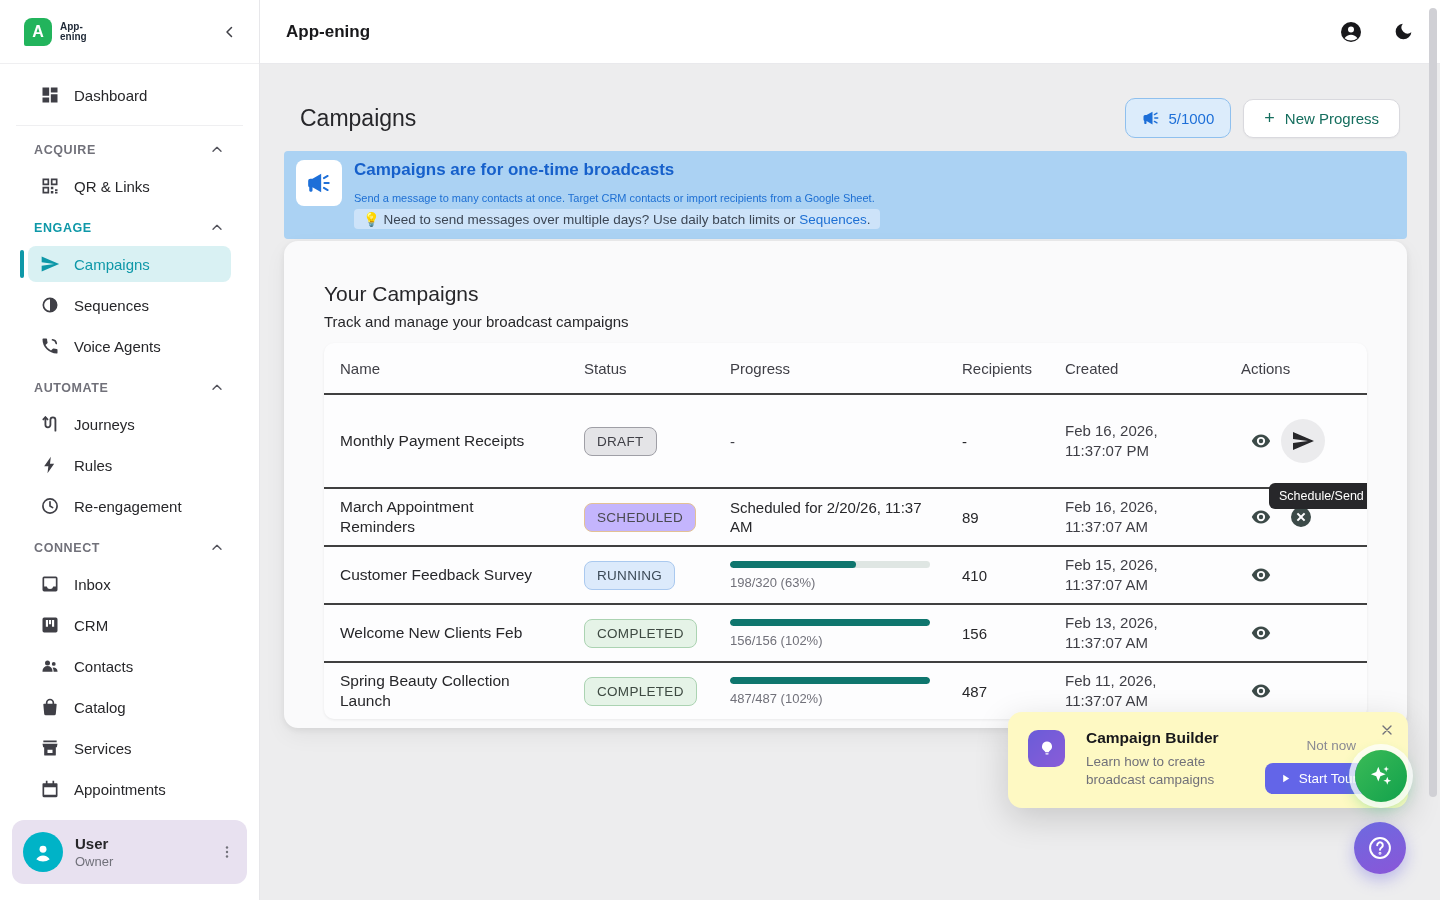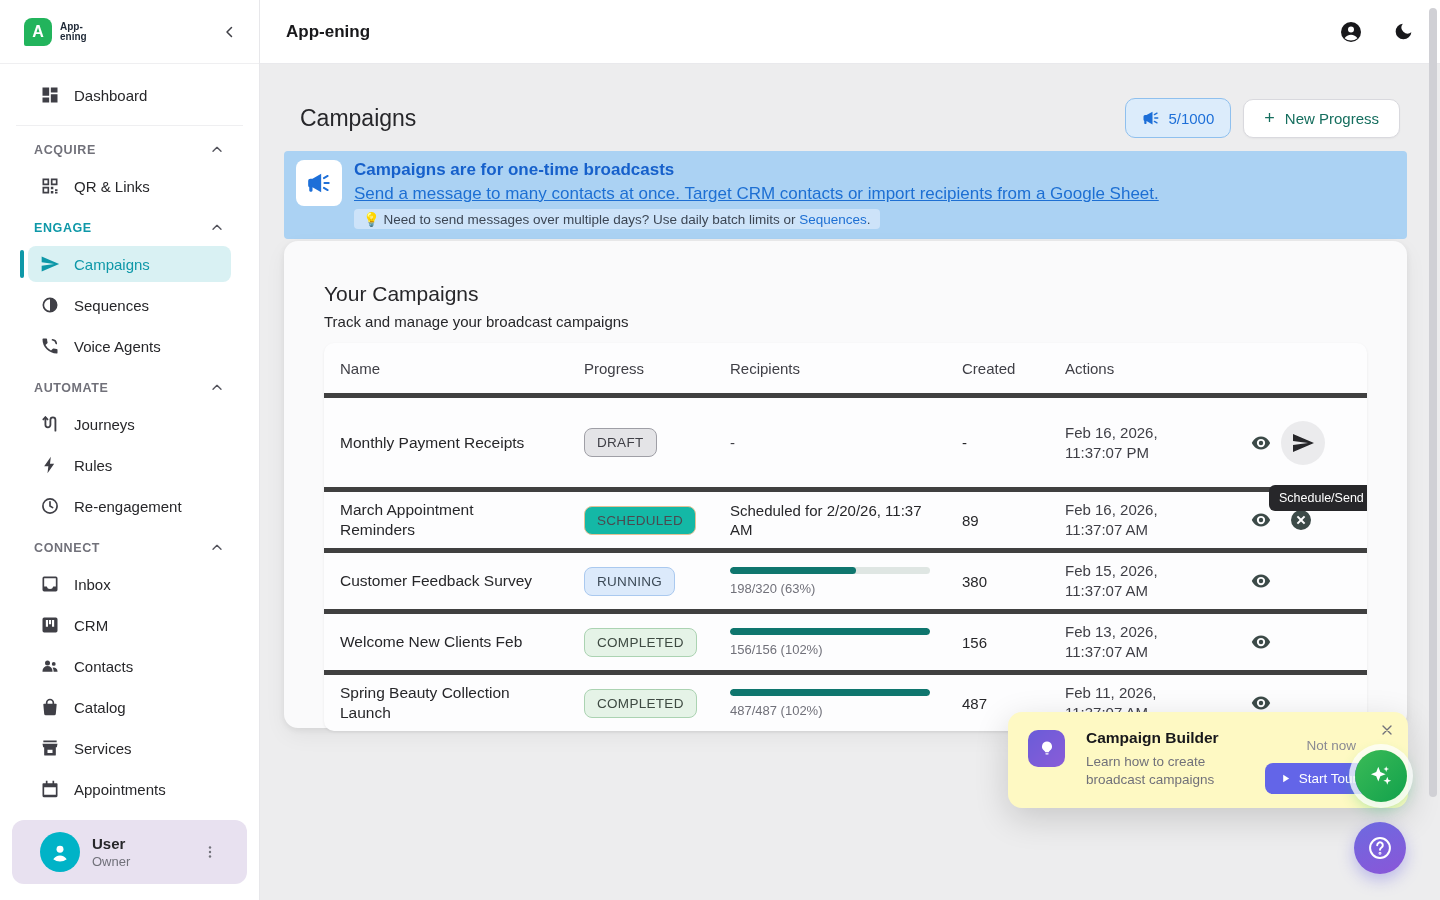--- a/index.html
+++ b/index.html
@@ -23,21 +23,21 @@
   .nav-item { display:flex; align-items:center; gap:14px; height:36px; padding:0 12px; border-radius:8px; font-size:15px; color:#27272a; margin-bottom:5px; position:relative; cursor:pointer; }
   .nav-item .nicon { width:20px; height:20px; color:#3f3f46; flex:0 0 20px; }
   .nav-item.active { background:#d9f1f3; color:#0e98a8; font-weight:500; }
   .nav-item.active .nicon { color:#0e98a8; }
   .nav-item.active::before { content:""; position:absolute; left:-8px; top:4px; width:4px; height:28px; border-radius:3px; background:#0e98a8; }
   .nav-divider { border:none; border-top:1px solid #efeff1; margin:12px -12px 8px; }
   .section-head { display:flex; align-items:center; justify-content:space-between; padding:0 6px; margin:16px 0 10px; font-size:12.5px; font-weight:bold; letter-spacing:.6px; color:#71717a; }
   .section-head.teal { color:#0e98a8; }
   .section-head .chev { width:16px; height:16px; color:#52525b; cursor:pointer; }
 
-  .user-card { position:absolute; left:12px; right:12px; bottom:16px; height:64px; background:#e8e1f0; border-radius:12px; display:flex; align-items:center; gap:12px; padding:0 28px; z-index:3; cursor:pointer; }
+  .user-card { position:absolute; left:12px; right:12px; bottom:16px; height:64px; background:#e8e1f0; border-radius:12px; display:flex; align-items:center; gap:12px; padding:0 11px; z-index:3; cursor:pointer; }
   .user-avatar { width:40px; height:40px; border-radius:50%; background:#00b3c7; display:flex; align-items:center; justify-content:center; }
   .user-meta { flex:1; }
   .user-name { font-size:15px; font-weight:bold; color:#27272a; }
   .user-role { font-size:13px; color:#71717a; margin-top:2px; }
   .user-dots { color:#71717a; }
 
   
   .topbar { position:absolute; left:260px; top:0; width:1180px; height:64px; background:#fff; border-bottom:1px solid #e9e9ec; display:flex; align-items:center; padding:0 26px; z-index:5; }
   .topbar-title { flex:1; font-size:17px; font-weight:bold; color:#18181b; }
   .topbar-icons { display:flex; align-items:center; gap:30px; color:#18181b; }
@@ -50,40 +50,40 @@
   .head-right { display:flex; align-items:center; gap:12px; }
   .usage-badge { display:flex; align-items:center; gap:8px; background:#dcecfb; border:1px solid #8fc0ee; color:#1d6fd8; border-radius:10px; padding:10px 16px; font-size:15px; font-weight:500; cursor:pointer; }
   .usage-badge .micon { width:18px; height:18px; }
   .new-campaign-btn { display:flex; align-items:center; gap:10px; background:#fff; border:1px solid #d9d9de; color:#156e5e; border-radius:10px; padding:10px 20px; font-size:15px; font-weight:500; box-shadow:0 1px 2px rgba(0,0,0,.04); cursor:pointer; }
   .plus-glyph { font-size:18px; line-height:14px; }
 
   
   .banner { margin:13px 33px 0 24px; background:#abd2f3; border-radius:4px; padding:9px 12px 10px; display:flex; gap:12px; }
   .banner-iconbox { width:46px; height:46px; background:#fff; border-radius:8px; color:#1d6fd8; display:flex; align-items:center; justify-content:center; flex:0 0 46px; }
   .banner-title { font-size:17px; font-weight:bold; color:#1660cb; }
-  .banner-desc { font-size:17px; color:#1d6fd3; margin-top:4px;text-decoration:underline; }
+  .banner-desc { font-size:11px; color:#1d6fd3; margin-top:12px; }
   .banner-tip { display:inline-block; margin-top:5px; background:#cde3f9; border-radius:4px; padding:2px 9px; font-size:13.5px; color:#3c4654; }
   .banner-tip a { color:#1d6fd3; text-decoration:none; cursor:pointer; }
 
   
   .card { margin:2px 33px 0 24px; height:487px; background:#fafafb; border-radius:14px; box-shadow:0 2px 6px rgba(0,0,0,.07), 0 8px 22px rgba(0,0,0,.05); padding:41px 40px 0; }
   .card-title { font-size:21px; font-weight:500; color:#27272a; }
   .card-subtitle { font-size:15px; font-weight:500; color:#27272a; margin-top:7px; }
   .table { margin-top:13px; background:#fdfdfe; border-radius:10px; box-shadow:0 1px 3px rgba(0,0,0,.07); overflow:hidden; }
   .trow { display:grid; grid-template-columns:244px 146px 232px 103px 176px 1fr; align-items:center; }
   .trow > div { padding:8px 16px; }
   .thead { height:50px; font-size:15px; font-weight:500; color:#3f3f46; }
   .thead > div { padding-top:0; padding-bottom:0; display:flex; align-items:center; height:100%; }
-  .tbody .trow { border-top:5px solid #404040; }
+  .tbody .trow { border-top:2px solid #404040; }
   .row-draft { height:94px; }
   .cell-name { font-size:15.5px; color:#27272a; line-height:20px; }
   .dash { font-size:15px; color:#3f3f46; }
   .badge { display:inline-block; padding:6px 12px; border-radius:8px; font-size:13.5px; letter-spacing:.3px; border:1px solid transparent; }
   .badge.draft     { background:#e4e4e7; border-color:#9f9fa6; color:#3f3f46; }
-  .badge.scheduled { background:#14b8a6; border-color:#e3c195; color:#4a4a50; }
+  .badge.scheduled { background:#c4b5fd; border-color:#e3c195; color:#4a4a50; }
   .badge.running   { background:#dceafb; border-color:#aac9ef; color:#3c4a57; }
   .badge.completed { background:#e5f3e7; border-color:#abd3b2; color:#3e4a42; }
   .sched-text { font-size:15px; color:#27272a; line-height:19px; }
   .progress-track { width:200px; height:7px; border-radius:4px; background:#dfe6e3; overflow:hidden; }
   .progress-fill { height:100%; border-radius:4px; background:#0f766e; }
   .progress-label { margin-top:7px; font-size:13px; color:#71717a; }
   .cell-recipients { font-size:15px; color:#27272a; }
   .cell-created { font-size:15px; color:#3f3f46; line-height:20px; }
   .cell-actions { display:flex; align-items:center; position:relative; }
   .action-btn { width:40px; height:40px; border-radius:50%; display:flex; align-items:center; justify-content:center; color:#3c4a48; cursor:pointer; background:transparent; border:none; }
@@ -361,20 +361,21 @@
     </div>
   </div>
 
   <div class="card">
     <div class="card-title">Your Campaigns</div>
     <div class="card-subtitle">Track and manage your broadcast campaigns</div>
 
     <div class="table">
       <div class="trow thead">
         <div>Name</div>
+        <div>Status</div>
         <div>Progress</div>
         <div>Recipients</div>
         <div>Created</div>
         <div>Actions</div>
       </div>
 
       <div class="tbody">
 
         <div class="trow row-draft">
           <div class="cell-name">Monthly Payment Receipts</div>
@@ -435,21 +436,21 @@
 
         <div class="trow">
           <div class="cell-name">Customer Feedback Survey</div>
           <div><span class="badge running">RUNNING</span></div>
           <div>
             <div class="progress-track">
                 <div class="progress-fill" style="width: 63%;"></div>
               </div>
             <div class="progress-label">198/320 (63%)</div>
           </div>
-          <div class="cell-recipients">380</div>
+          <div class="cell-recipients">410</div>
           <div class="cell-created">
             <div>Feb 15, 2026,</div>
             <div>11:37:07 AM</div>
           </div>
           <div class="cell-actions">
             <button class="action-btn">
               <span>
                   <svg width="22" height="22" viewBox="0 0 24 24" fill="currentColor" fill-rule="evenodd">
                     <path d="M12 5c-7 0-10 7-10 7s3 7 10 7 10-7 10-7-3-7-10-7zm0 11.5A4.5 4.5 0 1112 7.5a4.5 4.5 0 010 9z"></path>
                     <circle cx="12" cy="12" r="2.4"></circle>

